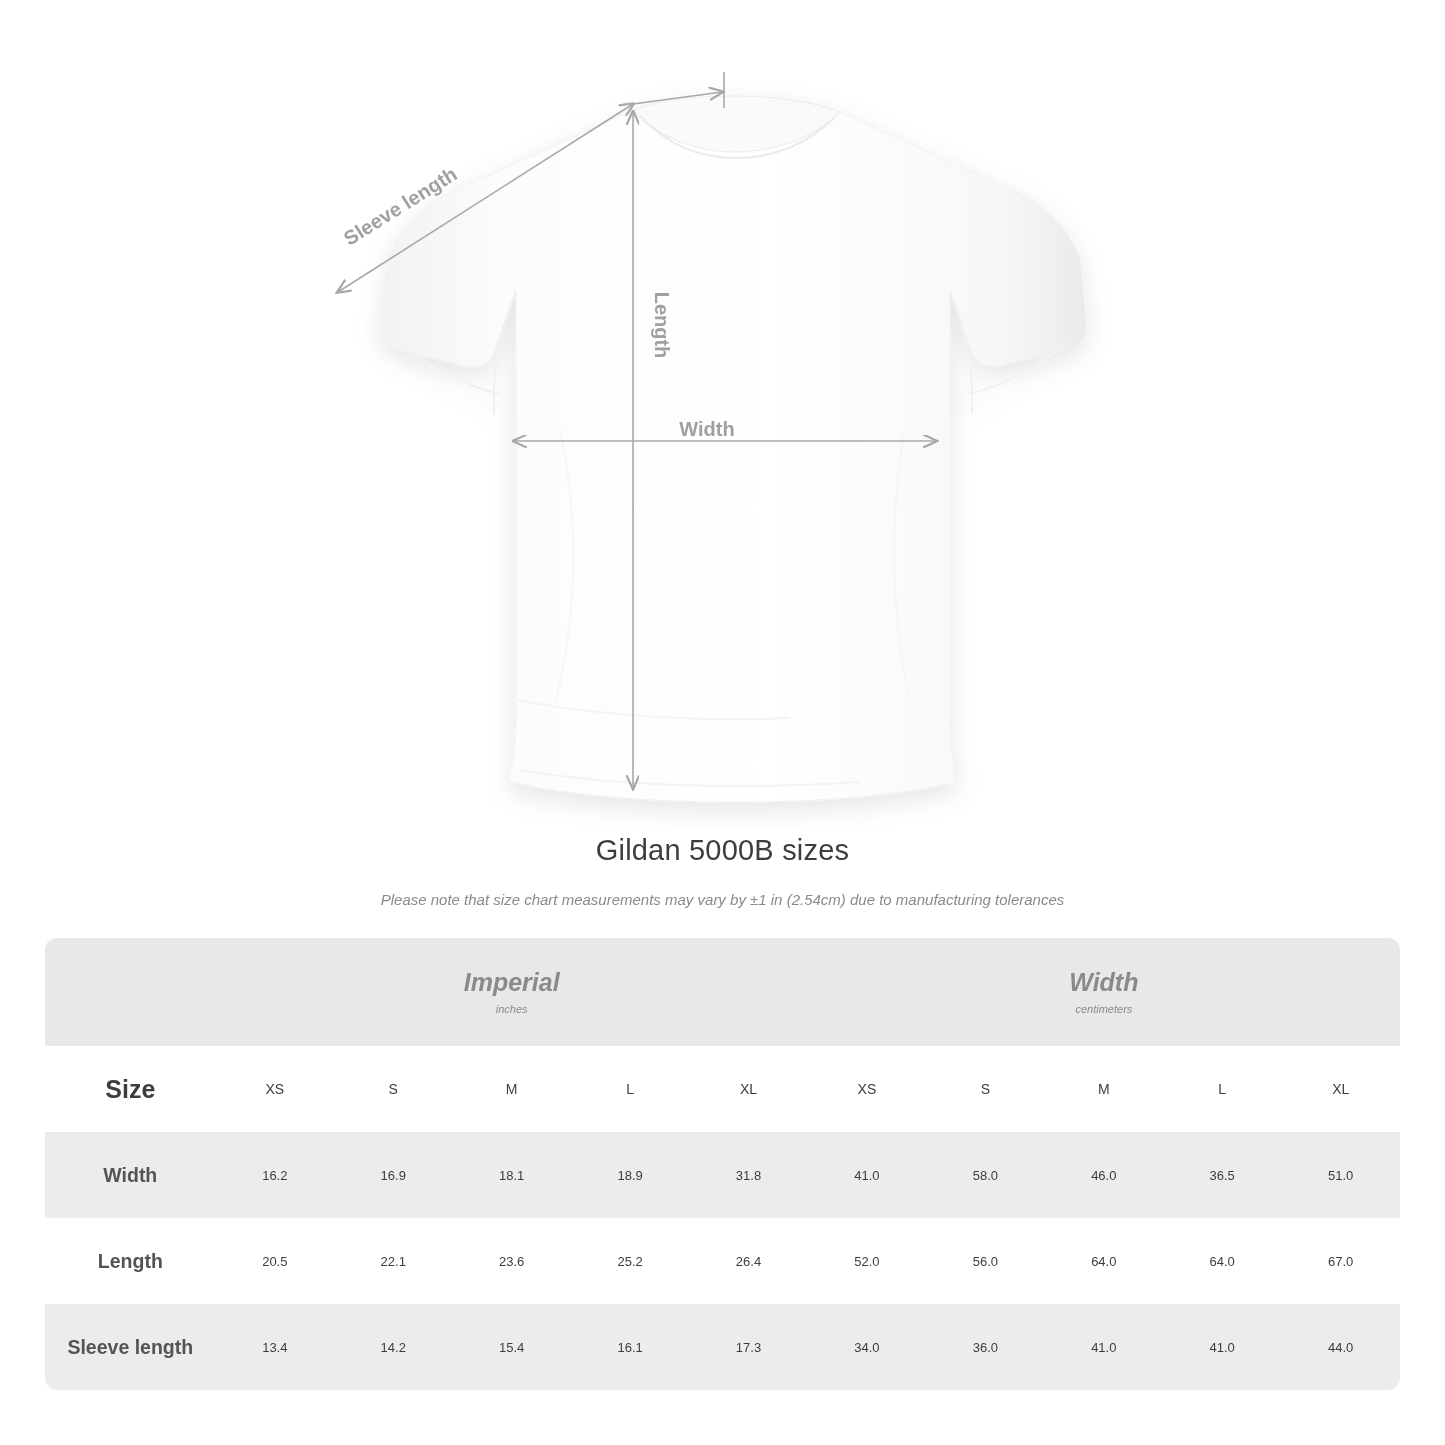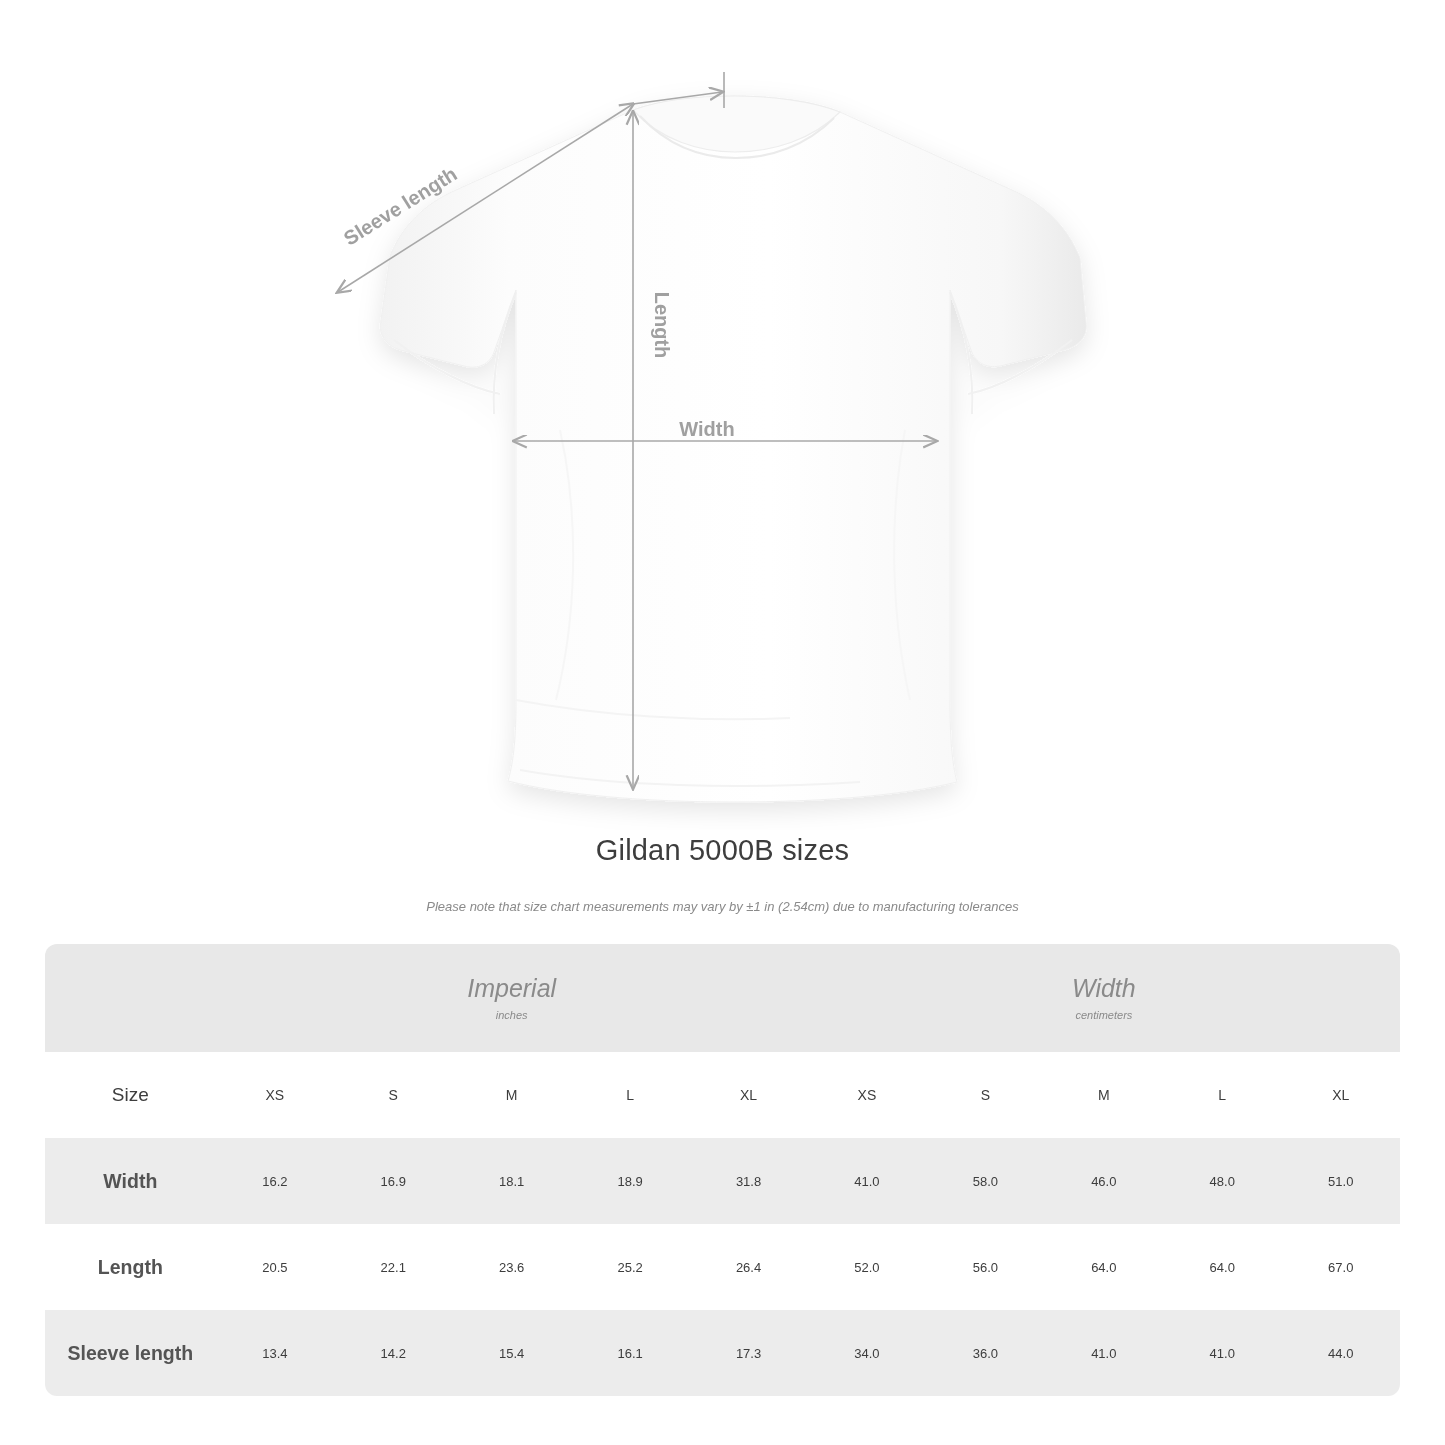--- a/index.html
+++ b/index.html
@@ -42,22 +42,22 @@
     text-align: center;
     margin-top: 4px;
   }
   .chart-title {
     font-size: 29px;
     font-weight: normal;
     color: #3d3d3d;
     letter-spacing: 0.2px;
   }
   .chart-note {
-    margin-top: 32px;
-    font-size: 13px;
+    margin-top: 24px;
+    font-size: 15px;
     font-style: italic;
     color: #8a8a8a;
   }
 
   
   .table-zone {
     margin: 30px auto 0 auto;
     width: 1355px;
   }
   table.size-table {
@@ -80,41 +80,41 @@
   }
   .unit-row td.corner-left {
     border-top-left-radius: 12px;
   }
   .unit-row td.corner-right {
     border-top-right-radius: 12px;
   }
   .unit-name {
     font-size: 25px;
     font-style: italic;
-    font-weight: normal;
+    font-weight: bold;
     color: #8a8a8a;
     line-height: 1.1;
   }
   .unit-sub {
     font-size: 11px;
     font-style: italic;
     color: #8a8a8a;
     margin-top: 6px;
   }
 
   
   .head-row td {
     background: #ffffff;
     height: 84px;
     font-size: 14px;
     color: #3d3d3d;
   }
   .head-row td.rowlabel {
-    font-weight: normal;
-    font-size: 19px;
+    font-weight: bold;
+    font-size: 25px;
   }
 
   .data-row td {
     height: 84px;
     font-size: 13px;
     color: #3d3d3d;
   }
   .data-row.shaded td {
     background: #ececec;
   }
@@ -276,21 +276,21 @@
         <tr class="data-row shaded">
           <td class="rowlabel">Width</td>
           <td>16.2</td>
           <td>16.9</td>
           <td>18.1</td>
           <td>18.9</td>
           <td>31.8</td>
           <td>41.0</td>
           <td>58.0</td>
           <td>46.0</td>
-          <td>48.0</td>
+          <td>36.5</td>
           <td>51.0</td>
         </tr>
 
         <tr class="data-row plain">
           <td class="rowlabel">Length</td>
           <td>20.5</td>
           <td>22.1</td>
           <td>23.6</td>
           <td>25.2</td>
           <td>26.4</td>

